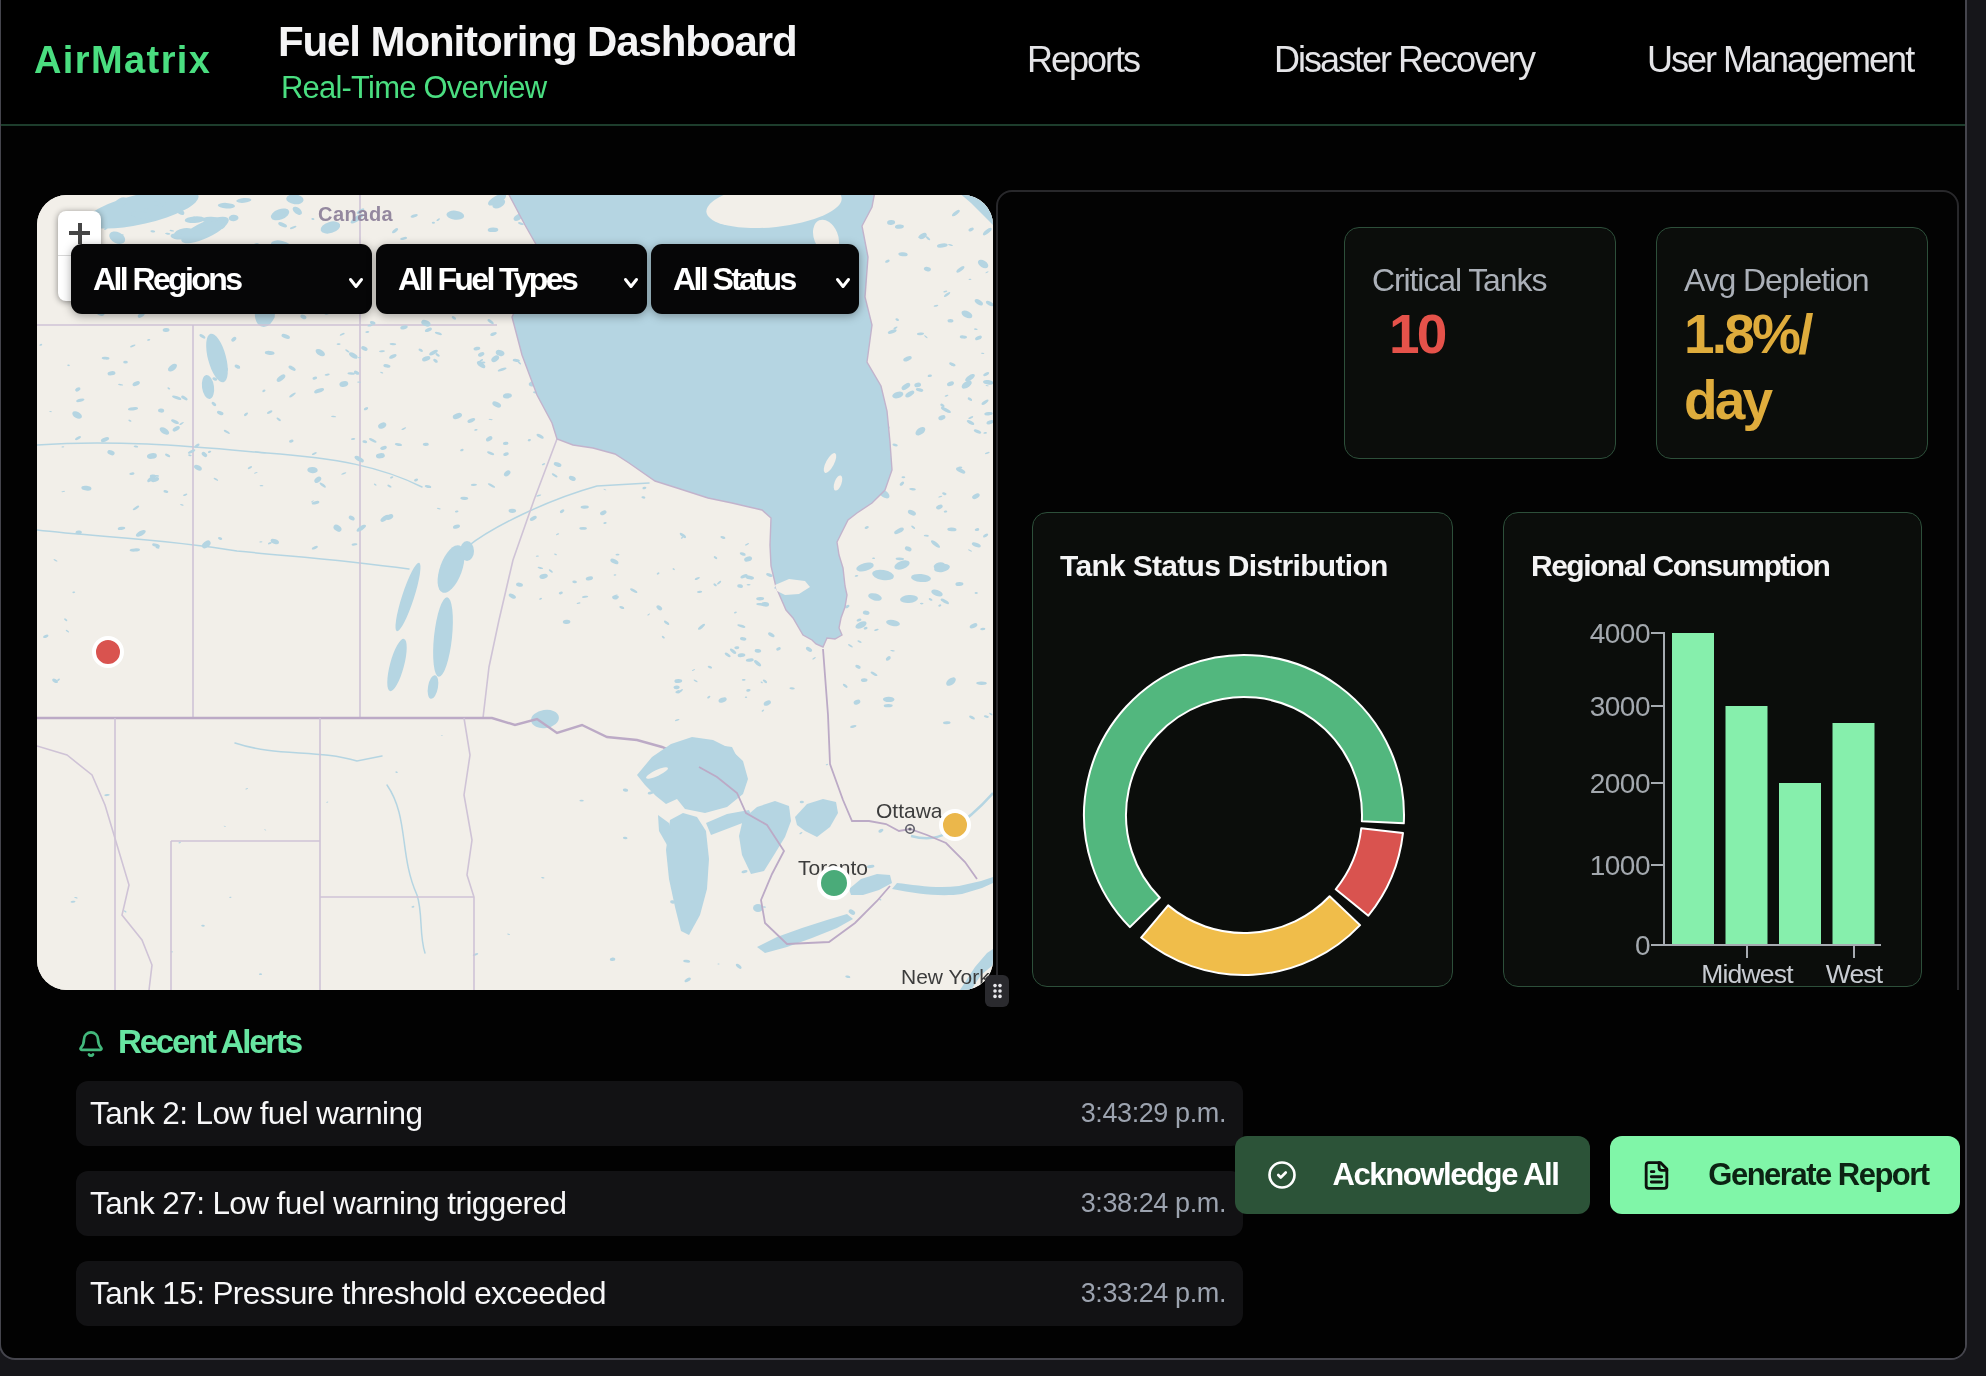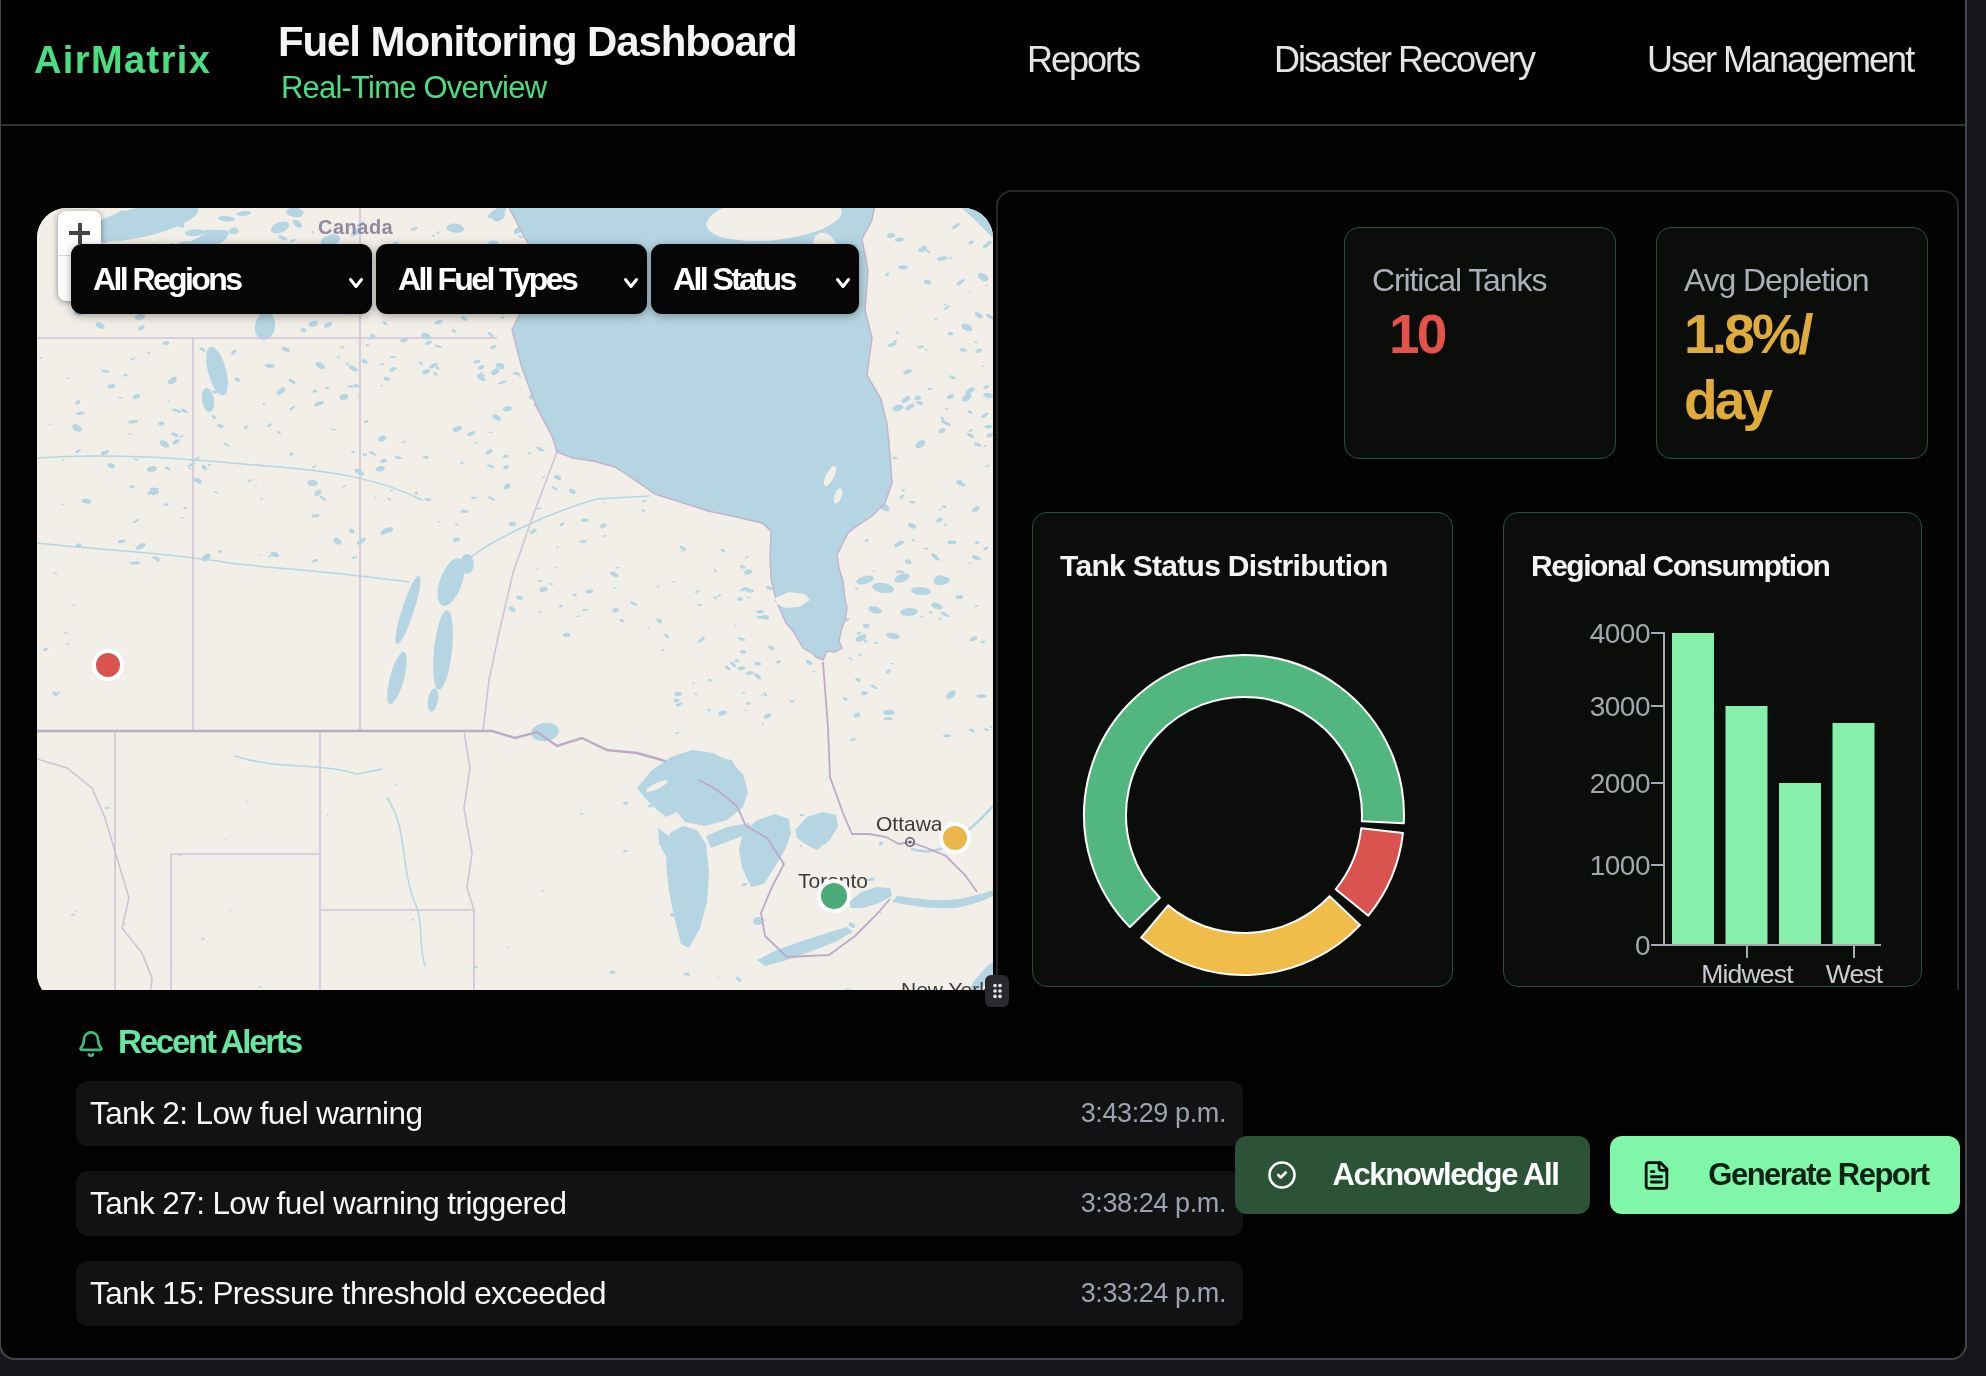--- a/index.html
+++ b/index.html
@@ -9,21 +9,21 @@
 .hdr { position:absolute; left:0; top:0; width:100%; height:126px; background:#000;
   border-bottom:2px solid #1d3d2c; }
 .logo { position:absolute; left:33px; top:41px; font-size:38px; font-weight:bold;
   color:#4ade80; letter-spacing:1.4px; line-height:1; }
 .title { position:absolute; left:277px; top:21px; font-size:42px; font-weight:bold;
   color:#f4f4f5; letter-spacing:-1.1px; line-height:1; }
 .subtitle { position:absolute; left:280px; top:72px; font-size:31px; font-weight:500;
   color:#4ade80; letter-spacing:-0.8px; line-height:1; }
 .nav { position:absolute; top:42px; font-size:36px; color:#e4e4e7; letter-spacing:-2.0px; line-height:1; }
 .mapcard { position:absolute; left:36px; top:195px; width:956px; height:795px;
-  border-radius:30px; overflow:hidden; background:#f2efe9;margin-top:13px; }
+  border-radius:30px; overflow:hidden; background:#f2efe9; }
 .zoomctl { position:absolute; left:57px; top:211px; width:43px; height:90px;
   background:#fff; border-radius:8px; box-shadow:0 1px 6px rgba(0,0,0,0.45); }
 .zoomctl .sep { position:absolute; left:0; top:44px; width:100%; height:1px; background:#d8d8d8; }
 .plus { position:absolute; left:0; top:0; width:43px; height:44px; }
 .plus:before { content:""; position:absolute; left:11px; top:20px; width:21px; height:4px; background:#454545; }
 .plus:after { content:""; position:absolute; left:19.5px; top:11.5px; width:4px; height:21px; background:#454545; }
 .pill { position:absolute; height:70px; background:#060607; border-radius:11px;
   display:flex; align-items:center; justify-content:space-between; padding:0 8px 0 22px;
   color:#fff; font-size:32px; font-weight:600; letter-spacing:-2.6px;
   box-shadow:0 2px 10px rgba(0,0,0,0.35); }

